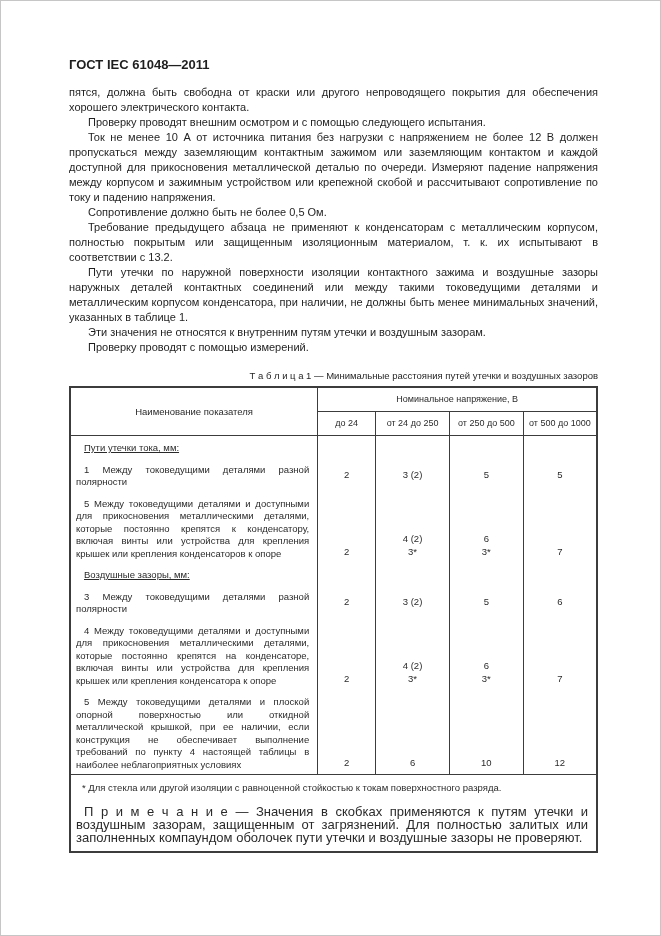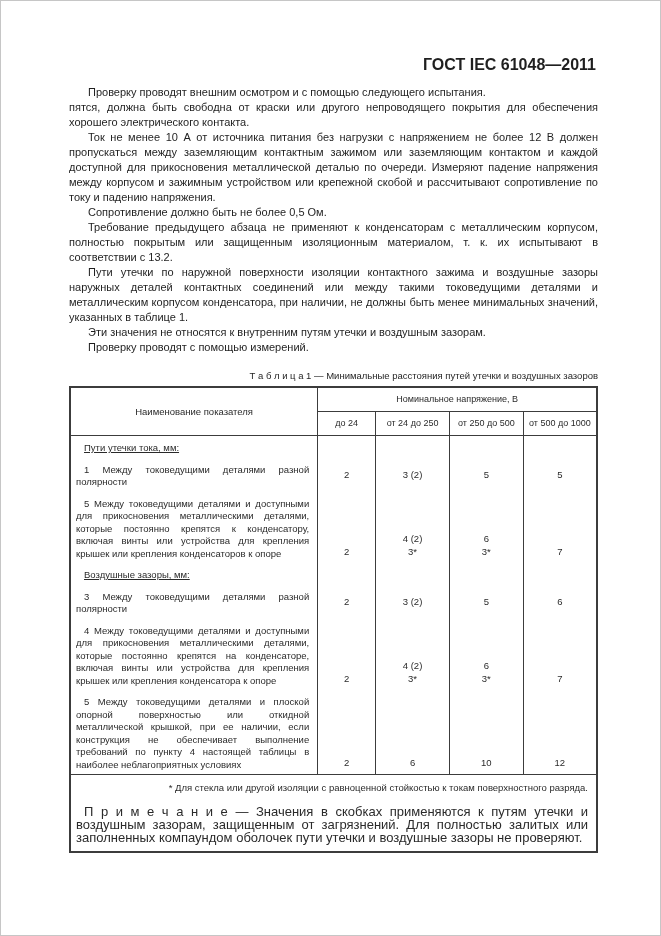--- a/index.html
+++ b/index.html
@@ -7,54 +7,54 @@
     position:relative;
     width:661px; height:936px;
     box-sizing:border-box;
     background:#ffffff;
     border:1px solid #c6c6c6;
     padding:57px 62px 0 68px;
     font-family:"Liberation Sans", sans-serif;
     color:#1f1f1f;
     overflow:hidden;
   }
-  .doc-header { text-align:right; font-weight:bold; font-size:16px; line-height:14px; margin:0 2px 13px 0; }
+  .doc-header { font-weight:bold; font-size:13px; line-height:14px; margin:0 2px 13px 0; }
   .para { font-size:11px; line-height:15px; margin:0; text-align:justify; }
   .para.indent { text-indent:19px; }
   .section-title { font-size:13.5px; font-weight:bold; margin:19px 0 14px 10px; line-height:16px; }
   .table-caption { font-size:9.5px; margin:15px 0 4px 0; line-height:12px;text-align:right; }
 
   table.gost-table { width:100%; border-collapse:collapse; border:2px solid #3c3c3c; table-layout:fixed; }
   table.gost-table th {
     border:1px solid #3c3c3c;
     font-weight:normal; font-size:9px; line-height:11px;
     padding:6px 2px; text-align:center; color:#2a2a2a;
   }
   table.gost-table th.name-col { font-size:9.5px; }
   tbody td { border-left:1px solid #3c3c3c; border-right:1px solid #3c3c3c; border-top:none; border-bottom:none; padding:0; vertical-align:middle; }
   .row-label { font-size:9.5px; line-height:12.5px; text-align:justify; padding:6px 8px 3px 5px; text-indent:8px; color:#2a2a2a; }
   tr.category .row-label { text-align:left;text-decoration:underline; }
   .value-cell { text-align:center; font-size:9.5px; color:#2a2a2a; }
   .value-cell .vline { line-height:13px; }
   tr.vbottom td.value-cell { vertical-align:bottom; padding-bottom:5px; }
   tr.vmiddle td.value-cell { vertical-align:middle; }
   tfoot td { border-top:1px solid #3c3c3c; padding:6px 8px 7px 5px; }
-  .footnote { font-size:9.5px; line-height:13px; margin:0 0 11px 0; text-indent:6px; color:#2a2a2a;text-align:right; }
+  .footnote { font-size:9.5px; line-height:13px; margin:0 0 11px 0; text-indent:6px; color:#2a2a2a; }
   .note { font-size:13px; line-height:13px; margin:0; text-indent:8px; text-align:justify; color:#2a2a2a; }
 </style>
 </head>
 <body>
 
 <div class="page">
 
   <div class="doc-header">ГОСТ IEC 61048—2011</div>
 
   <div id="intro-block">
+      <p class="para">пятся, должна быть свободна от краски или другого непроводящего покрытия для обеспечения хорошего электрического контакта.</p>
       <p class="para indent">Проверку проводят внешним осмотром и с помощью следующего испытания.</p>
-      <p class="para">пятся, должна быть свободна от краски или другого непроводящего покрытия для обеспечения хорошего электрического контакта.</p>
       <p class="para indent">Ток не менее 10 А от источника питания без нагрузки с напряжением не более 12 В должен пропускаться между заземляющим контактным зажимом или заземляющим контактом и каждой доступной для прикосновения металлической деталью по очереди. Измеряют падение напряжения между корпусом и зажимным устройством или крепежной скобой и рассчитывают сопротивление по току и падению напряжения.</p>
       <p class="para indent">Сопротивление должно быть не более 0,5 Ом.</p>
       <p class="para indent">Требование предыдущего абзаца не применяют к конденсаторам с металлическим корпусом, полностью покрытым или защищенным изоляционным материалом, т. к. их испытывают в соответствии с 13.2.</p>
     </div>
 
 
   <div id="section-block">
       <p class="para indent">Пути утечки по наружной поверхности изоляции контактного зажима и воздушные зазоры наружных деталей контактных соединений или между такими токоведущими деталями и металлическим корпусом конденсатора, при наличии, не должны быть менее минимальных значений, указанных в таблице 1.</p>
       <p class="para indent">Эти значения не относятся к внутренним путям утечки и воздушным зазорам.</p>
       <p class="para indent">Проверку проводят с помощью измерений.</p>

